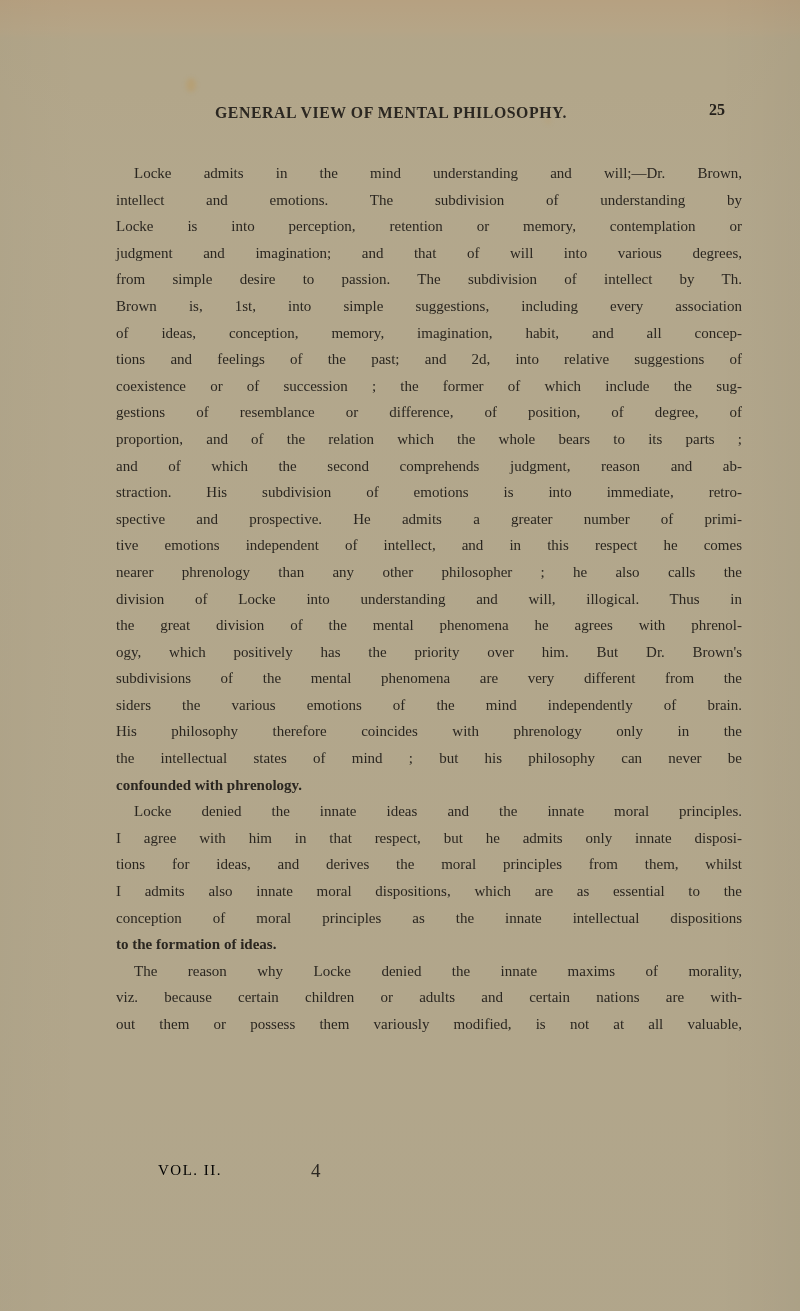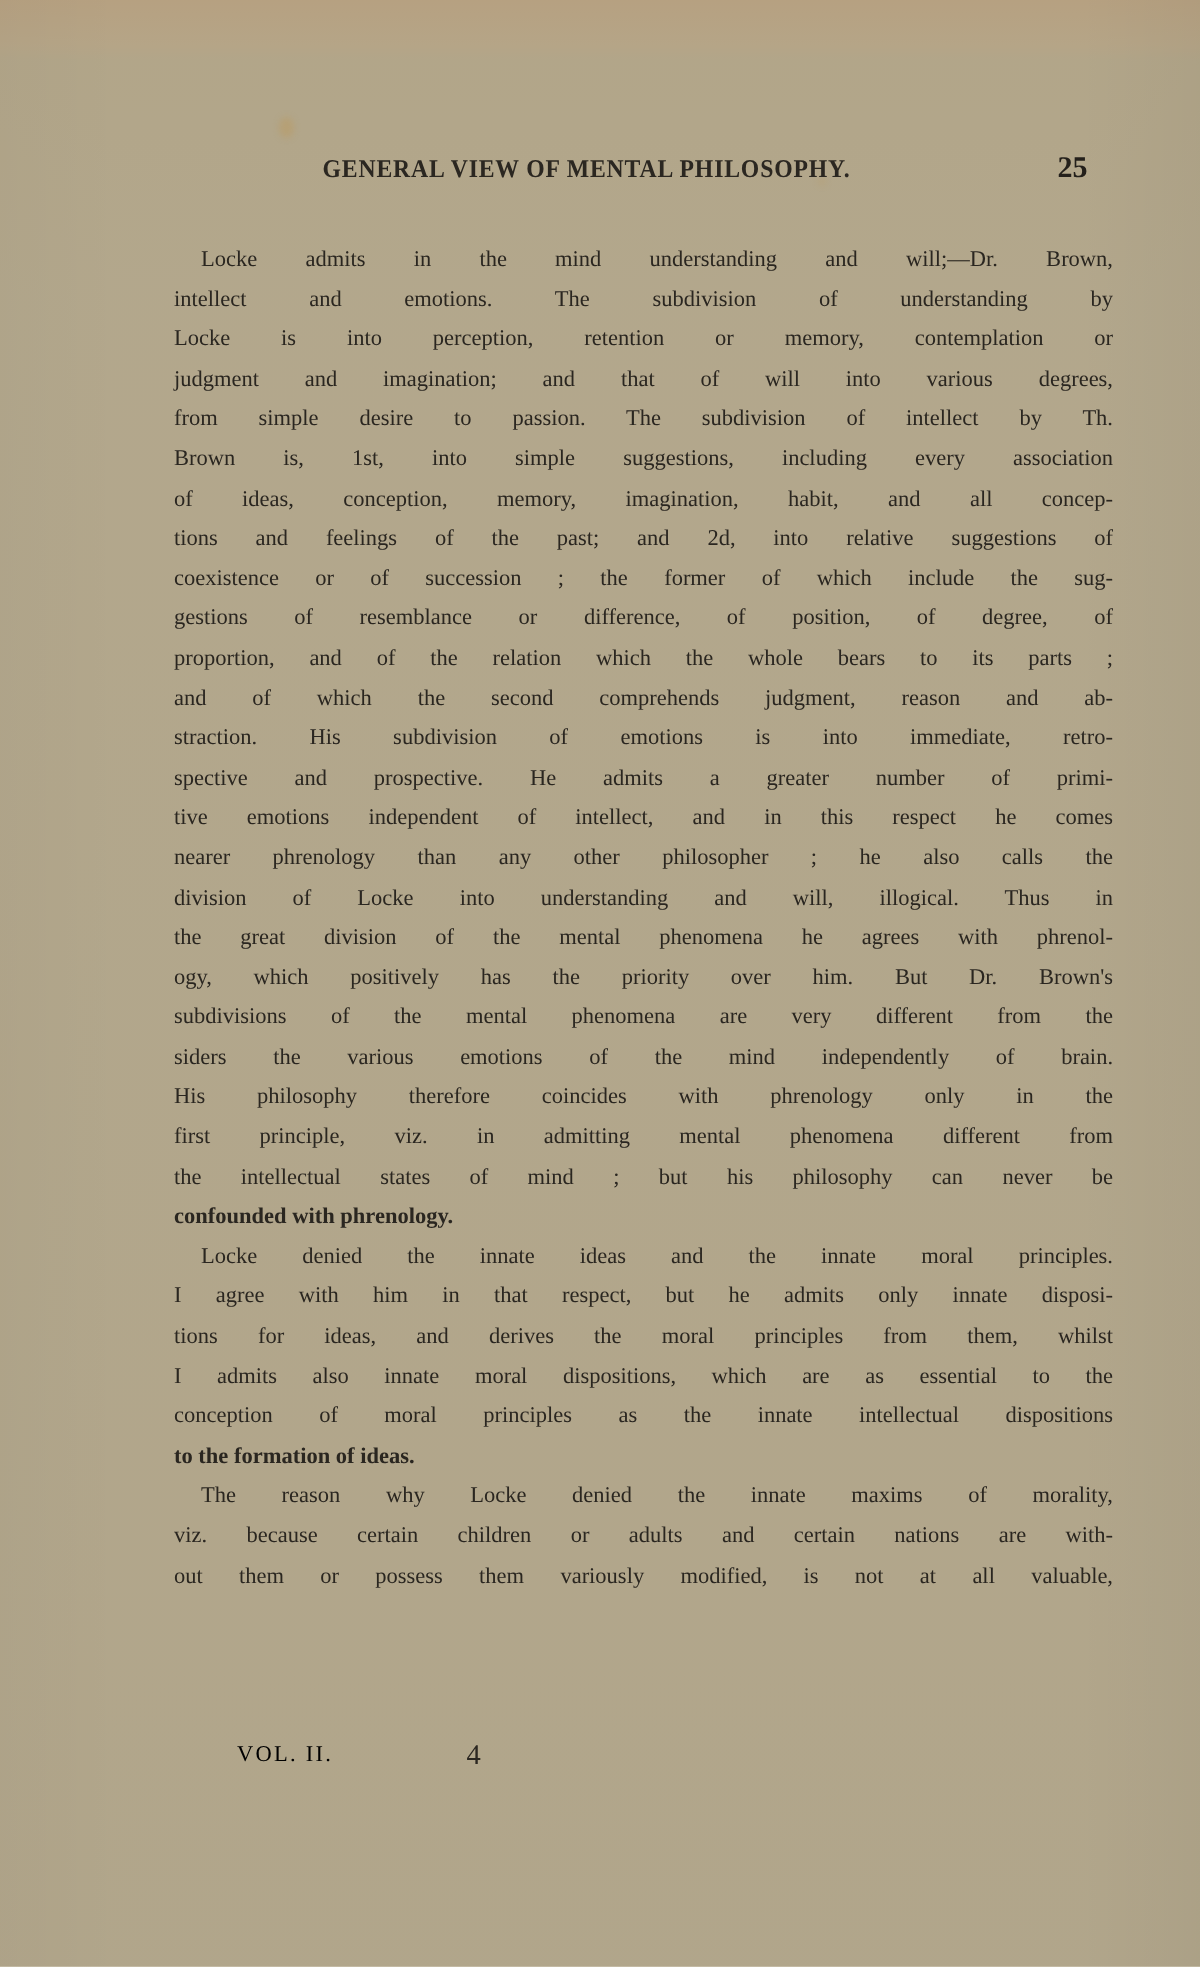--- a/index.html
+++ b/index.html
@@ -49,21 +49,21 @@
       font-family: "Liberation Serif", serif;
       transform: scaleX(0.93);
       transform-origin: left top;
       white-space: nowrap;
       color: #2b2721;
     }
     .page-number {
       position: absolute;
       right: 0;
       top: -2px;
-      font-size: 20px;
+      font-size: 16px;
       font-weight: bold;
       color: #24201b;
     }
     .body-text {
       position: absolute;
       left: 116px;
       top: 160px;
       width: 626px;
     }
     .line {
@@ -134,21 +134,20 @@
       <span class="line">straction.  His subdivision of emotions is into immediate, retro-</span>
       <span class="line">spective and prospective.  He admits a greater number of primi-</span>
       <span class="line">tive emotions independent of intellect, and in this respect he comes</span>
       <span class="line">nearer phrenology than any other philosopher ; he also calls the</span>
       <span class="line">division of Locke into understanding and will, illogical.  Thus in</span>
       <span class="line">the great division of the mental phenomena he agrees with phrenol-</span>
       <span class="line">ogy, which positively has the priority over him.  But Dr. Brown's</span>
       <span class="line">subdivisions of the mental phenomena are very different from the</span>
       <span class="line">siders the various emotions of the mind independently of brain.</span>
       <span class="line">His philosophy therefore coincides with phrenology only in the</span>
-      <span class="line">first principle, viz. in admitting mental phenomena different from</span>
       <span class="line">the intellectual states of mind ; but his philosophy can never be</span>
       <span class="line last">confounded with phrenology.</span>
       <span class="line indent">Locke denied the innate ideas and the innate moral principles.</span>
       <span class="line">I agree with him in that respect, but he admits only innate disposi-</span>
       <span class="line">tions for ideas, and derives the moral principles from them, whilst</span>
       <span class="line">I admits also innate moral dispositions, which are as essential to the</span>
       <span class="line">conception of moral principles as the innate intellectual dispositions</span>
       <span class="line last">to the formation of ideas.</span>
       <span class="line indent">The reason why Locke denied the innate maxims of morality,</span>
       <span class="line">viz. because certain children or adults and certain nations are with-</span>

